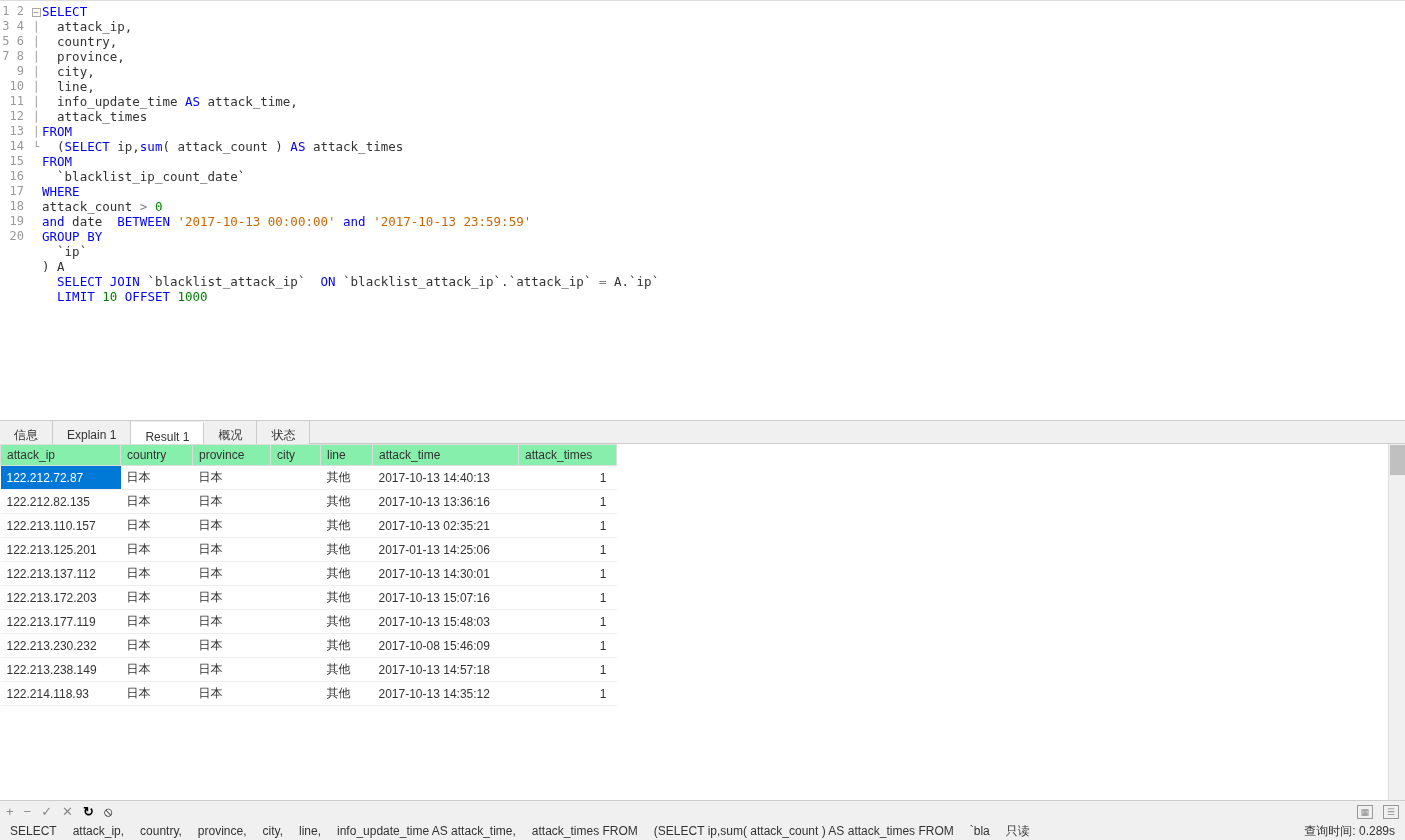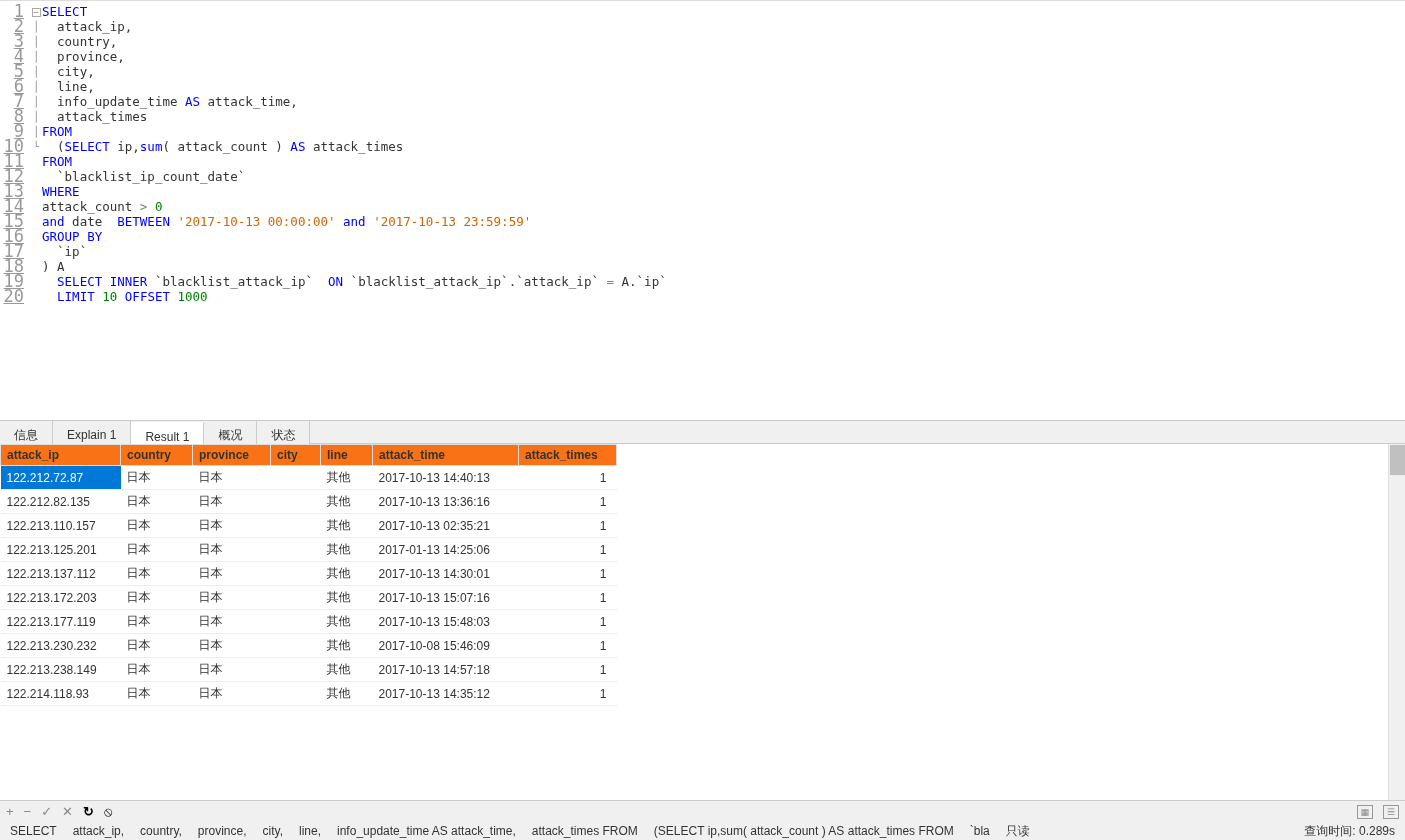--- a/index.html
+++ b/index.html
@@ -1,32 +1,32 @@
 <!DOCTYPE html>
 <html><head>
 <meta charset="utf-8">
 <style>
 * { margin: 0; padding: 0; box-sizing: border-box; }
 body { font-family: "Microsoft YaHei", Arial, sans-serif; font-size: 12px; background: #fff; color: #333; overflow: hidden; }
 .container { display: flex; flex-direction: column; height: 840px; width: 1405px; }
 .editor-pane { flex: 0 0 420px; background: #fff; display: flex; border-top: 1px solid #ddd; overflow: auto; }
-.gutter { width: 30px; background: #fff; text-align: right; padding-right: 6px; color: #999; font-family: Consolas, monospace; font-size: 17px; line-height: 15px; padding-top: 3px; user-select: none; text-decoration: underline; }
+.gutter { width: 30px; background: #fff; text-align: right; padding-right: 6px; color: #999; font-family: Consolas, monospace; font-size: 12px; line-height: 15px; padding-top: 3px; user-select: none; }
 .code { flex: 1; font-family: Consolas, monospace; font-size: 12.5px; line-height: 15px; padding-top: 3px; white-space: pre; position: relative; }
 .fold-col { width: 12px; font-family: monospace; font-size: 10px; line-height: 15px; padding-top: 3px; color: #888; text-align: center; }
 .kw { color: #0000ff; }
 .str { color: #cc6600; }
 .num { color: #008000; }
 .op { color: #808080; }
 .tabs { display: flex; background: #f0f0f0; border-top: 1px solid #ccc; border-bottom: 1px solid #ccc; height: 24px; align-items: stretch; }
 .tab { padding: 14px 14px; border-right: 1px solid #ccc; cursor: pointer; display: flex; align-items: center; background: #f0f0f0; }
 .tab.active { background: #fff; border-top: 1px solid #fff; border-bottom: 1px solid #fff; position: relative; top: 1px; }
 .result-pane { flex: 1; display: flex; overflow: hidden; position: relative; }
 .grid { flex: 1; overflow: auto; }
 .grid table { border-collapse: collapse; width: auto; }
-.grid th { background: #f97316; border: 1px solid #ddd; padding: 3px 6px; text-align: left; font-weight: bold; color: #333; height: 14px; }
+.grid th { background: #86efac; border: 1px solid #ddd; padding: 3px 6px; text-align: left; font-weight: normal; color: #333; height: 14px; }
 .grid th:first-child { width: 120px; }
 .grid th:nth-child(2) { width: 72px; }
 .grid th:nth-child(3) { width: 78px; }
 .grid th:nth-child(4) { width: 50px; }
 .grid th:nth-child(5) { width: 52px; }
 .grid th:nth-child(6) { width: 146px; }
 .grid th:nth-child(7) { width: 98px; text-align: left; }
 .grid td { border-bottom: 1px solid #eee; padding: 3px 6px; height: 22px; }
 .grid td:nth-child(7) { text-align: right; padding-right: 10px; }
 .grid tr.selected td:first-child { background: #0078d7; color: #fff; }
@@ -101,21 +101,21 @@
 <span class="kw">FROM</span>
   (<span class="kw">SELECT</span> ip,<span class="kw">sum</span>( attack_count ) <span class="kw">AS</span> attack_times
 <span class="kw">FROM</span>
   `blacklist_ip_count_date`
 <span class="kw">WHERE</span>
 attack_count <span class="op">&gt;</span> <span class="num">0</span>
 <span class="kw">and</span> date  <span class="kw">BETWEEN</span> <span class="str">'2017-10-13 00:00:00'</span> <span class="kw">and</span> <span class="str">'2017-10-13 23:59:59'</span>
 <span class="kw">GROUP</span> <span class="kw">BY</span>
   `ip`
 ) A
-  <span class="kw">SELECT</span> <span class="kw">INNER</span> `blacklist_attack_ip`  <span class="kw">ON</span> `blacklist_attack_ip`.`attack_ip` <span class="op">=</span> A.`ip`
+  <span class="kw">SELECT</span> <span class="kw">JOIN</span> `blacklist_attack_ip`  <span class="kw">ON</span> `blacklist_attack_ip`.`attack_ip` <span class="op">=</span> A.`ip`
   <span class="kw">LIMIT</span> <span class="num">10</span> <span class="kw">OFFSET</span> <span class="num">1000</span>
 </div>
   </div>
 
   <div class="tabs" id="tabs">
       <div class="tab">信息</div>
       <div class="tab">Explain 1</div>
       <div class="tab active">Result 1</div>
       <div class="tab">概况</div>
       <div class="tab">状态</div>

